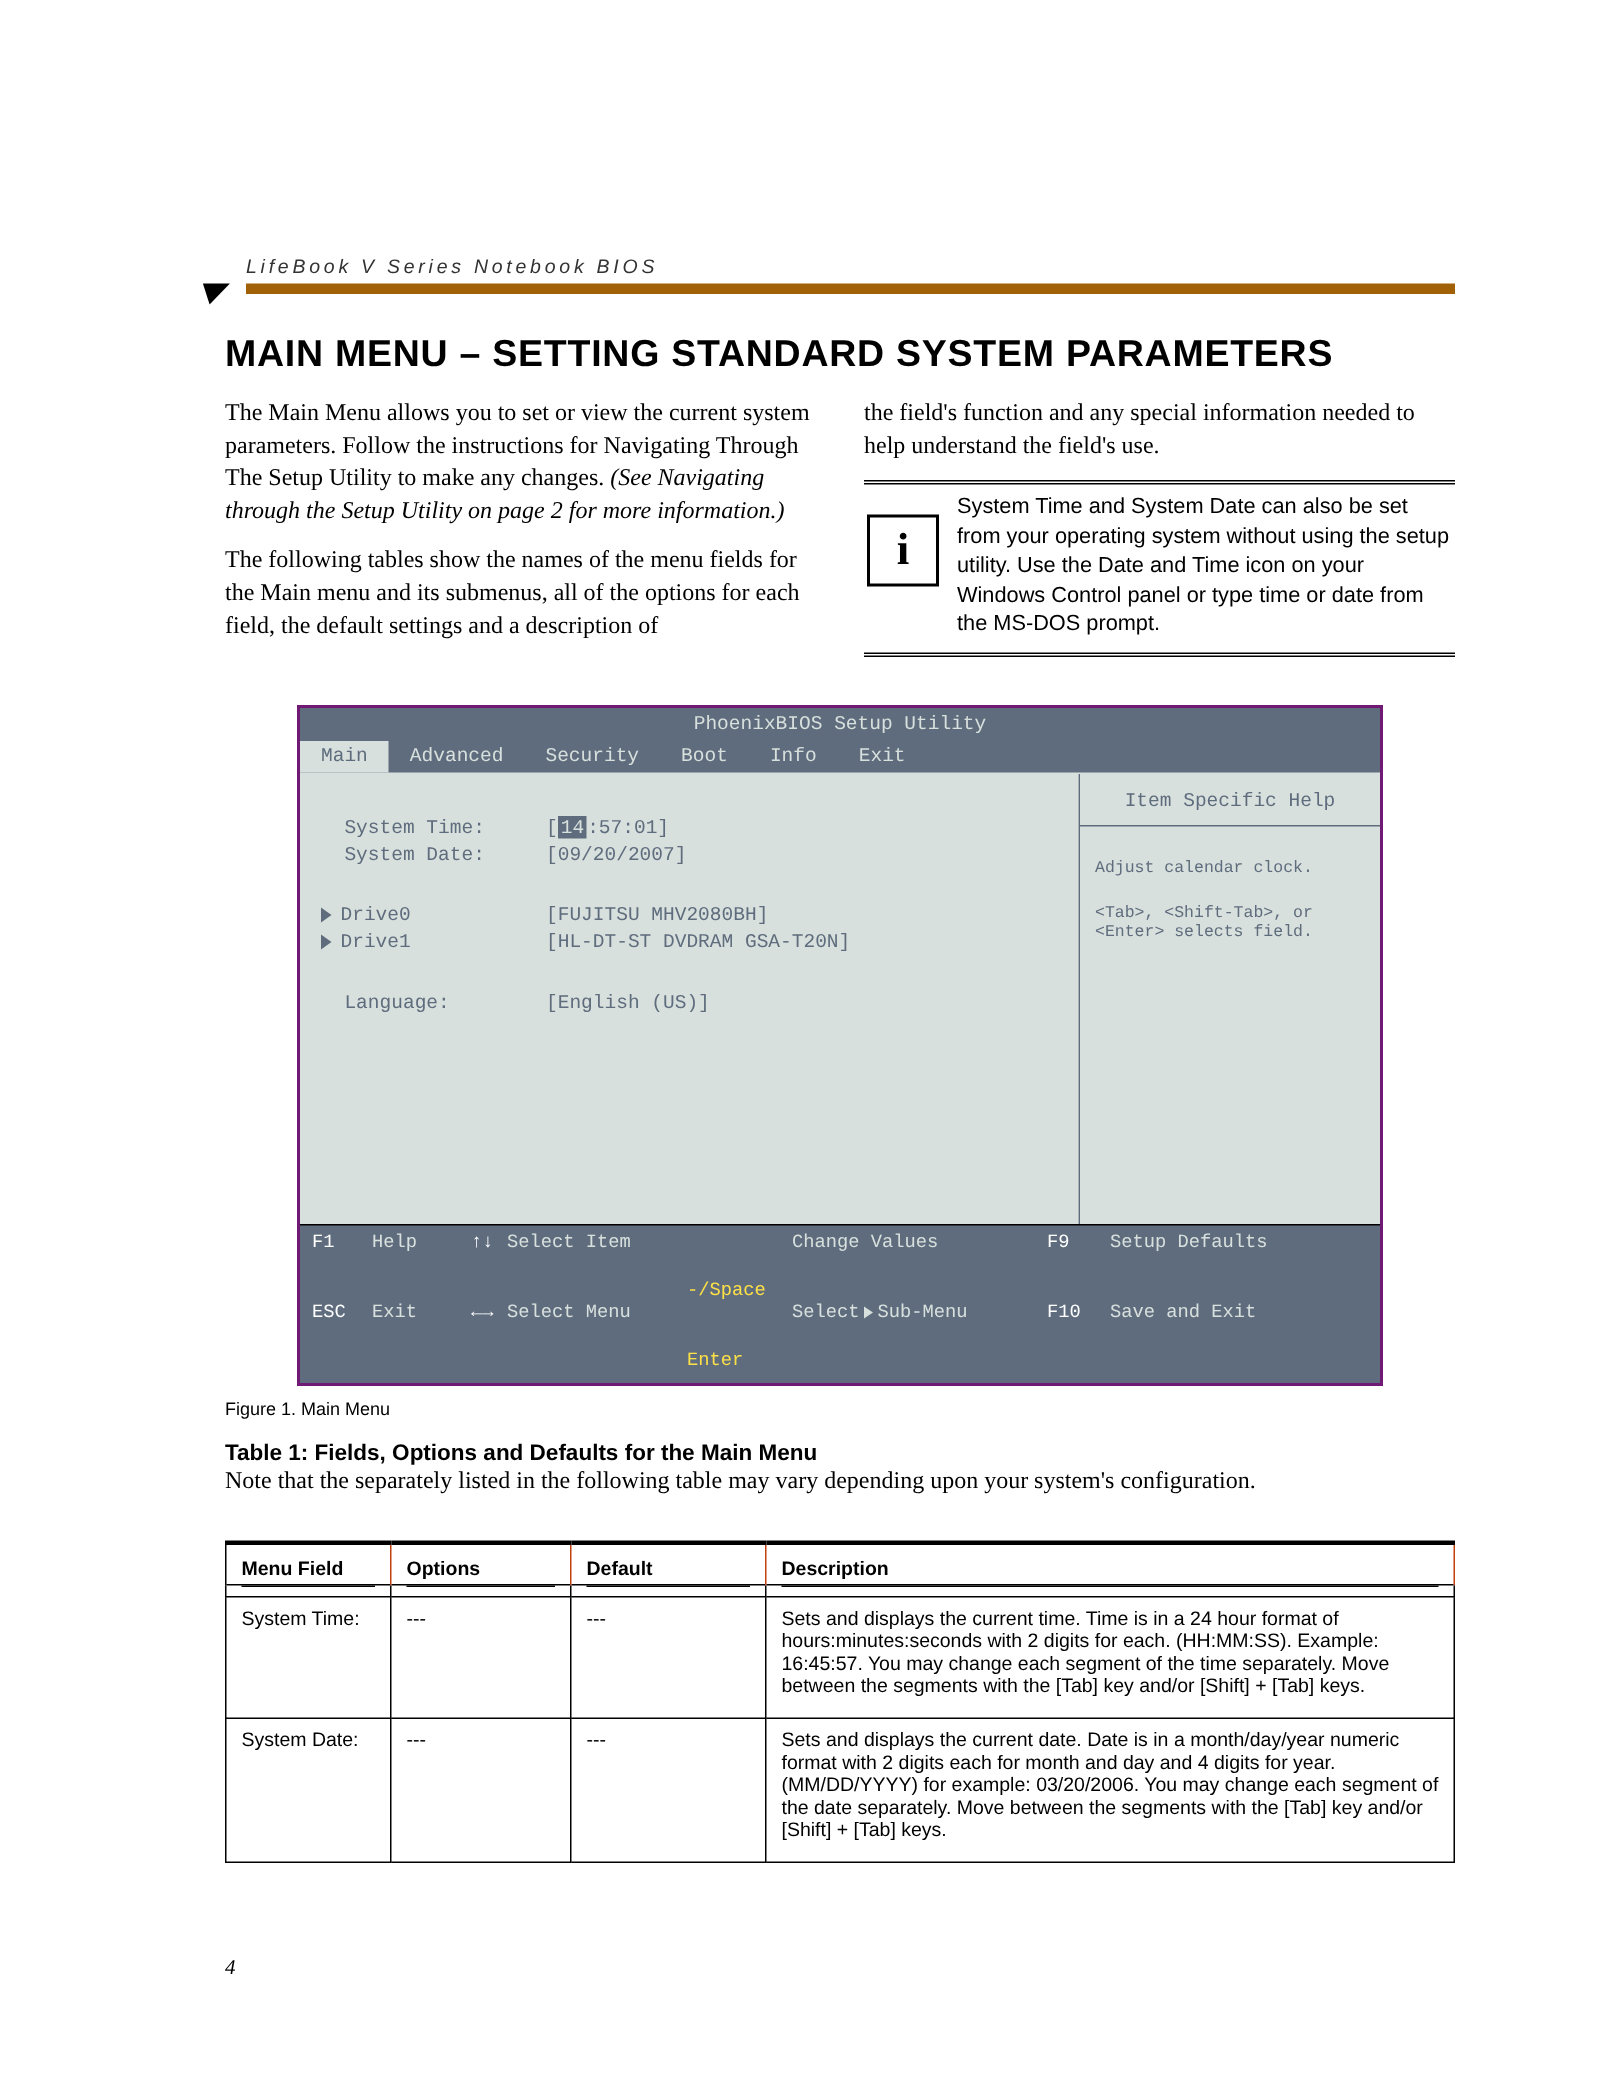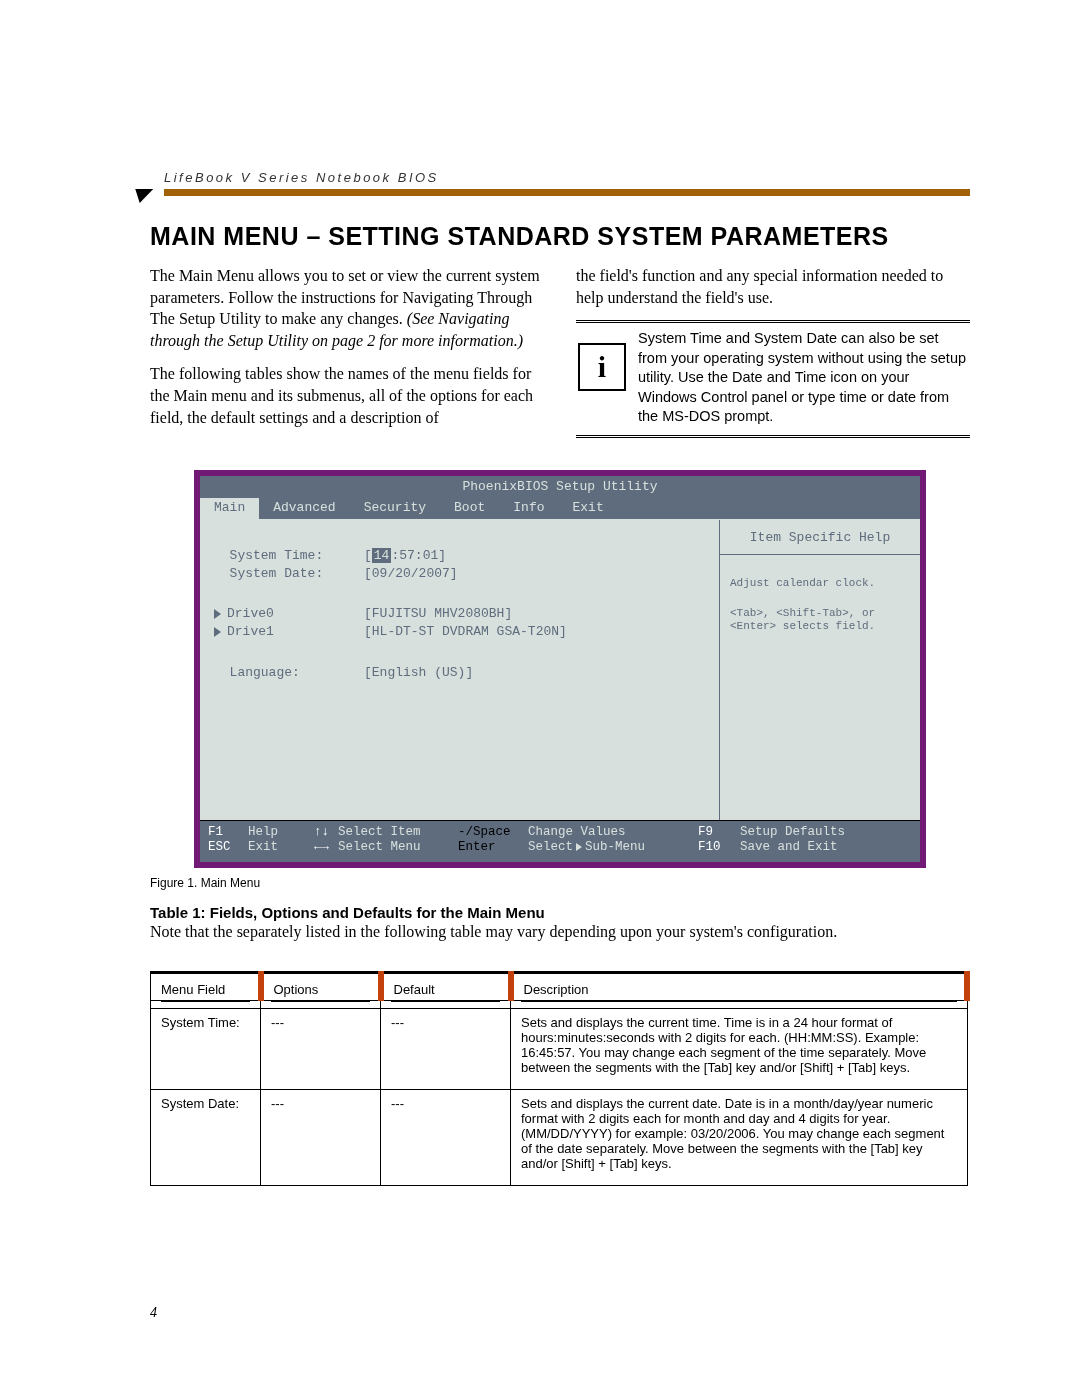--- a/index.html
+++ b/index.html
@@ -89,21 +89,21 @@
     position: relative;
   }
   
   .bios {
     width: 720px;
     margin: 30px auto 8px auto;
     background: #5e6c7d;
     font-family: 'Courier New', monospace;
     font-size: 13px;
     color: #d8e0dd;
-    border: 6px solid #701a75;
+    border: 2px solid #701a75;
     line-height: 1.25;
   }
   .bios-title {
     text-align: center;
     padding: 3px 0;
   }
   .bios-menubar {
     display: flex;
     background: #5e6c7d;
   }
@@ -163,21 +163,21 @@
   .bios-footer {
     border-top: 1px solid #000;
     padding: 4px 8px 6px 8px;
     font-size: 12.5px;
   }
   .bios-footer-row { display: flex; gap: 0; }
   .bf-k1 { width: 40px; color: #fff; }
   .bf-l1 { width: 66px; }
   .bf-k2 { width: 24px; color: #fff; }
   .bf-l2 { width: 120px; }
-  .bf-k3 { width: 70px; color: #000000; }
+  .bf-k3 { width: 70px; color: #fde047; margin-top: 32px; }
   .bf-l3 { width: 170px; }
   .bf-k4 { width: 42px; color: #fff; }
   .bf-l4 { }
   .bf-tri-w {
     display: inline-block;
     width: 0; height: 0;
     border-top: 4px solid transparent;
     border-bottom: 4px solid transparent;
     border-left: 6px solid #d8e0dd;
     vertical-align: middle;
@@ -200,25 +200,25 @@
     margin-bottom: 30px;
   }
   table.opts {
     width: 100%;
     border-collapse: collapse;
     font-family: Arial, sans-serif;
     font-size: 13px;
   }
   table.opts th {
     text-align: left;
-    font-weight: 400;
+    font-weight: 700;
     padding: 8px 10px 3px 10px;
     border-top: 3px solid #000;
     border-left: 1px solid #000;
-    border-right: 6px solid #c2410c;
+    border-right: 1px solid #c2410c;
   }
   table.opts tr.hr-row td {
     border-left: 1px solid #000;
     border-right: 1px solid #000;
     padding: 0 10px 6px 10px;
   }
   table.opts tr.hr-row td .line {
     border-top: 1px solid #000;
     height: 0;
   }

